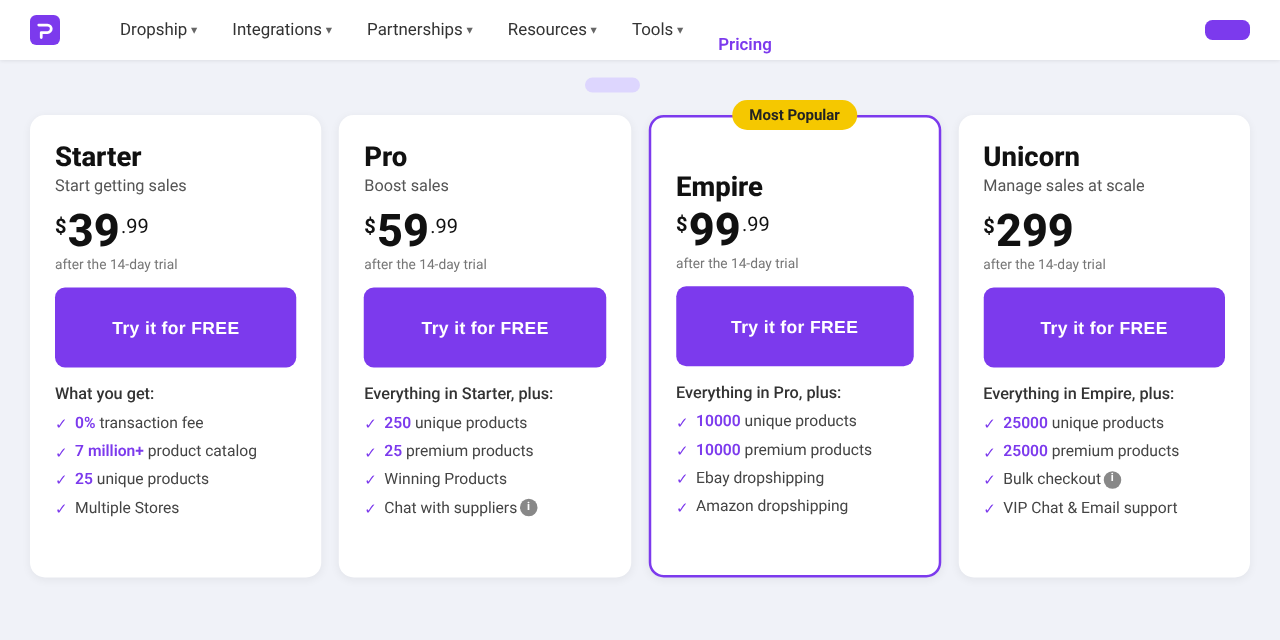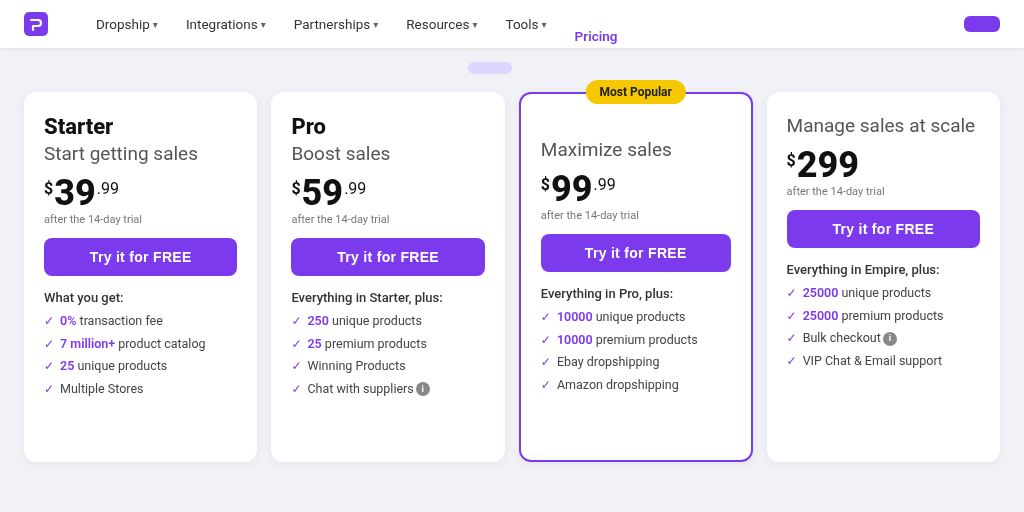--- a/index.html
+++ b/index.html
@@ -134,21 +134,21 @@
       border-radius: 20px;
       white-space: nowrap;
     }
     .plan-name {
       font-size: 22px;
       font-weight: 800;
       color: #111;
       margin-bottom: 3px;
     }
     .plan-tagline {
-      font-size: 19px;
+      font-size: 13px;
       color: #555;
       margin-bottom: 10px;
     }
     .price-row {
       display: flex;
       align-items: flex-start;
       gap: 1px;
       margin-bottom: 2px;
     }
     .price-dollar {
@@ -172,21 +172,21 @@
     .price-period {
       font-size: 11px;
       color: #777;
       margin-bottom: 12px;
     }
     .try-btn {
       background: #7c3aed;
       color: #fff;
       border: none;
       width: 100%;
-      padding: 11px;
+      padding: 24px;
       border-radius: 8px;
       font-size: 14px;
       font-weight: 700;
       cursor: pointer;
       margin-bottom: 14px;
       letter-spacing: 0.3px;
     }
     .features-header {
       font-size: 13px;
       color: #333;
@@ -285,38 +285,38 @@
       </div><div class="feature-item">
         <span class="check-icon">✓</span>
         <span><span class="feature-highlight">25</span> premium products</span>
       </div><div class="feature-item">
         <span class="check-icon">✓</span>
         <span>Winning Products</span>
       </div><div class="feature-item">
         <span class="check-icon">✓</span>
         <span>Chat with suppliers<span class="info-icon">i</span></span>
       </div></div>
-    <div class="pricing-card featured"><div class="most-popular-badge">Most Popular</div><div class="plan-tagline">Maximize sales</div><div class="price-row">
+    <div class="pricing-card featured"><div class="most-popular-badge">Most Popular</div><div class="plan-name">Empire</div><div class="price-row">
       <span class="price-dollar">$</span>
       <span class="price-main">99</span>
       <span class="price-cents">.99</span>
     </div><div class="price-period">after the 14-day trial</div><button class="try-btn">Try it for FREE</button><div class="features-header">Everything in Pro, plus:</div><div class="feature-item">
         <span class="check-icon">✓</span>
         <span><span class="feature-highlight">10000</span> unique products</span>
       </div><div class="feature-item">
         <span class="check-icon">✓</span>
         <span><span class="feature-highlight">10000</span> premium products</span>
       </div><div class="feature-item">
         <span class="check-icon">✓</span>
         <span>Ebay dropshipping</span>
       </div><div class="feature-item">
         <span class="check-icon">✓</span>
         <span>Amazon dropshipping</span>
       </div></div>
-    <div class="pricing-card"><div class="plan-tagline">Manage sales at scale</div><div class="price-row">
+    <div class="pricing-card"><div class="plan-name">Unicorn</div><div class="plan-tagline">Manage sales at scale</div><div class="price-row">
       <span class="price-dollar">$</span>
       <span class="price-main">299</span>
       <span class="price-cents"></span>
     </div><div class="price-period">after the 14-day trial</div><button class="try-btn">Try it for FREE</button><div class="features-header">Everything in Empire, plus:</div><div class="feature-item">
         <span class="check-icon">✓</span>
         <span><span class="feature-highlight">25000</span> unique products</span>
       </div><div class="feature-item">
         <span class="check-icon">✓</span>
         <span><span class="feature-highlight">25000</span> premium products</span>
       </div><div class="feature-item">

